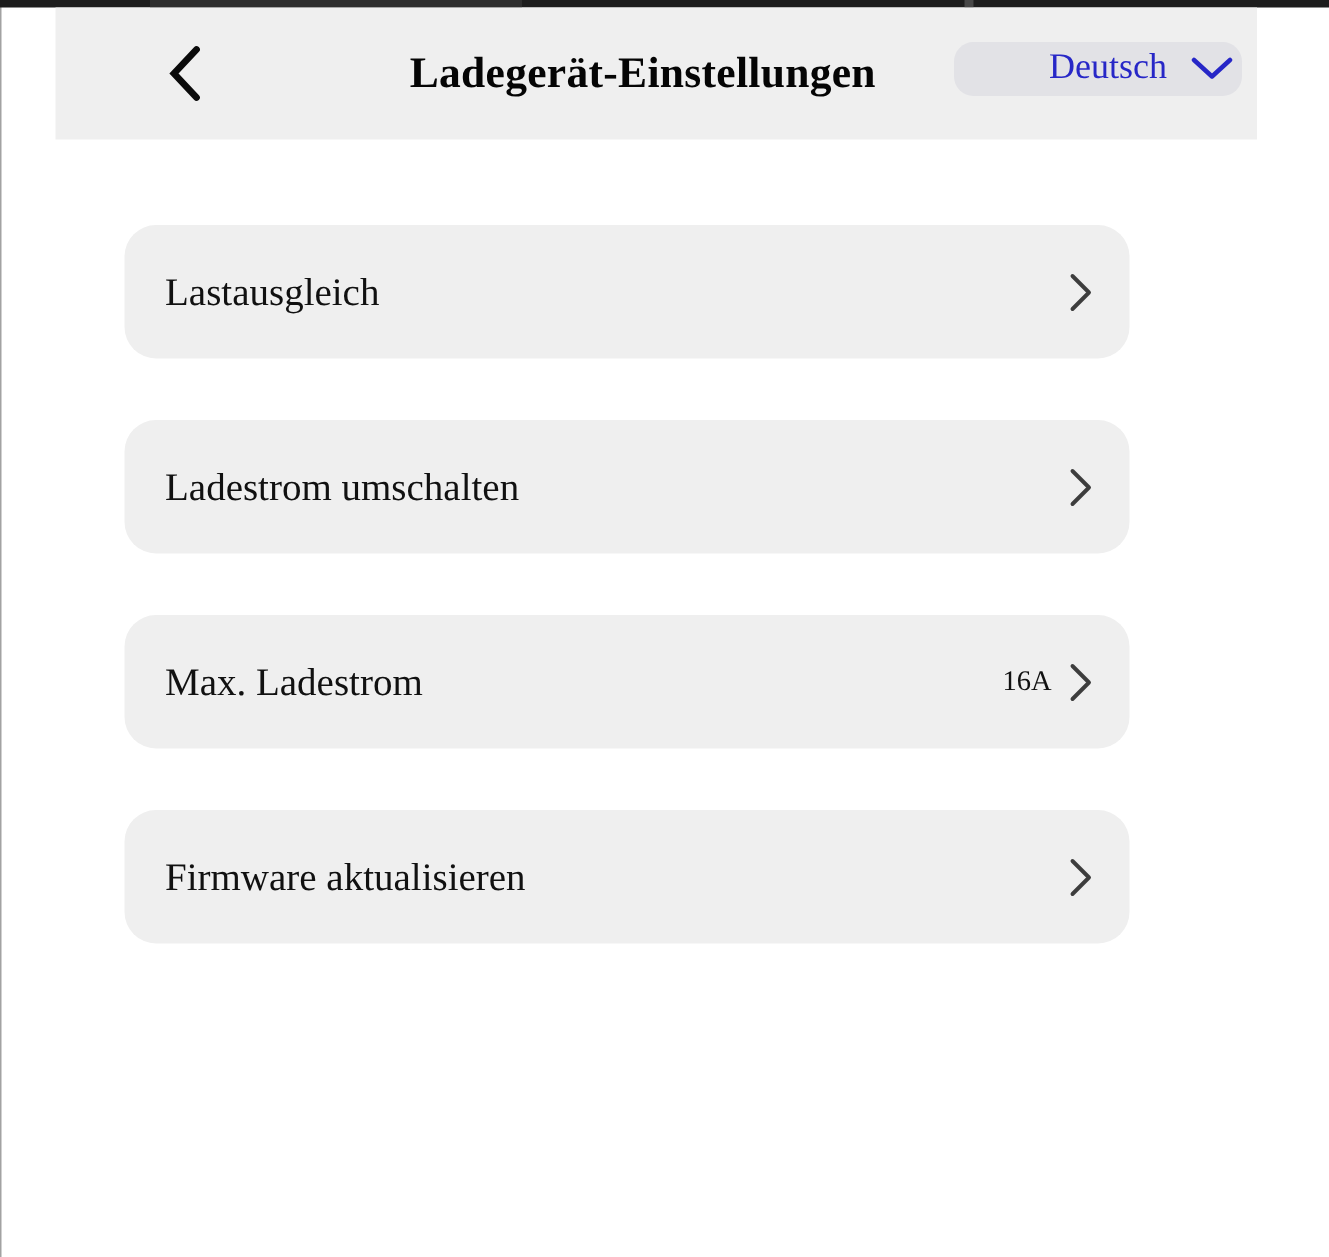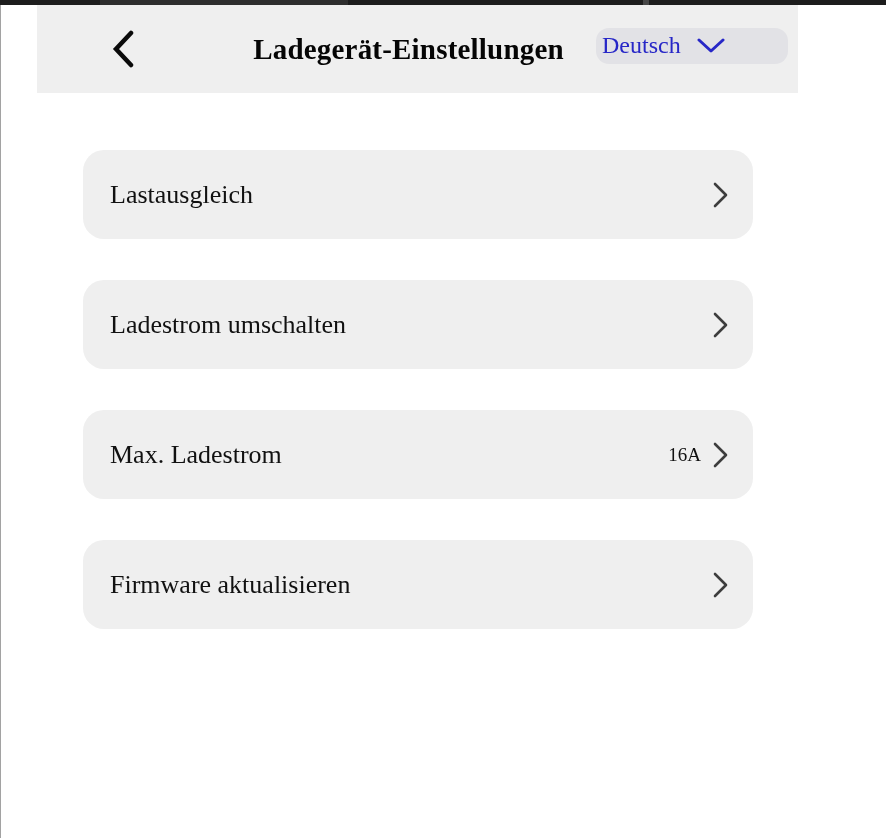--- a/index.html
+++ b/index.html
@@ -32,39 +32,40 @@
     position:absolute;left:100px;top:0;width:248px;height:5px;
     background:var(--tabstrip-light);
   }
   .tabstrip .seg-divider{
     position:absolute;left:643px;top:0;width:6px;height:5px;
     background:#474747;
   }
   .header{
     position:absolute;left:37px;top:5px;width:761px;height:88px;
     background:var(--surface-gray);
+    padding-left:40px;
   }
   .back-button{
     position:absolute;left:60px;top:14px;width:52px;height:60px;
     background:none;border:none;cursor:pointer;
     display:flex;align-items:center;justify-content:center;padding:0;
   }
   .page-title{
     position:absolute;left:0;right:0;top:0;height:88px;
     display:flex;align-items:center;justify-content:center;
     margin:0;font-size:29px;font-weight:700;color:#050505;
     letter-spacing:.2px;
     transform:translateX(-9px);
     pointer-events:none;
   }
   .lang-pill{
     position:absolute;right:10px;top:23px;height:36px;width:192px;
     background:var(--pill-gray);
     border:none;border-radius:13px;cursor:pointer;
-    display:flex;align-items:center;justify-content:flex-start;gap:16px;
+    display:flex;align-items:center;justify-content:flex-end;gap:16px;
     font-family:"Liberation Serif", serif;
   }
   .lang-pill .lang-label{
     font-size:24px;color:var(--accent-blue);line-height:1;
     position:relative;top:-1px;
   }
   .settings-list{
     position:absolute;left:83px;top:130px;width:670px;margin-top:20px;
   }
   .card{

